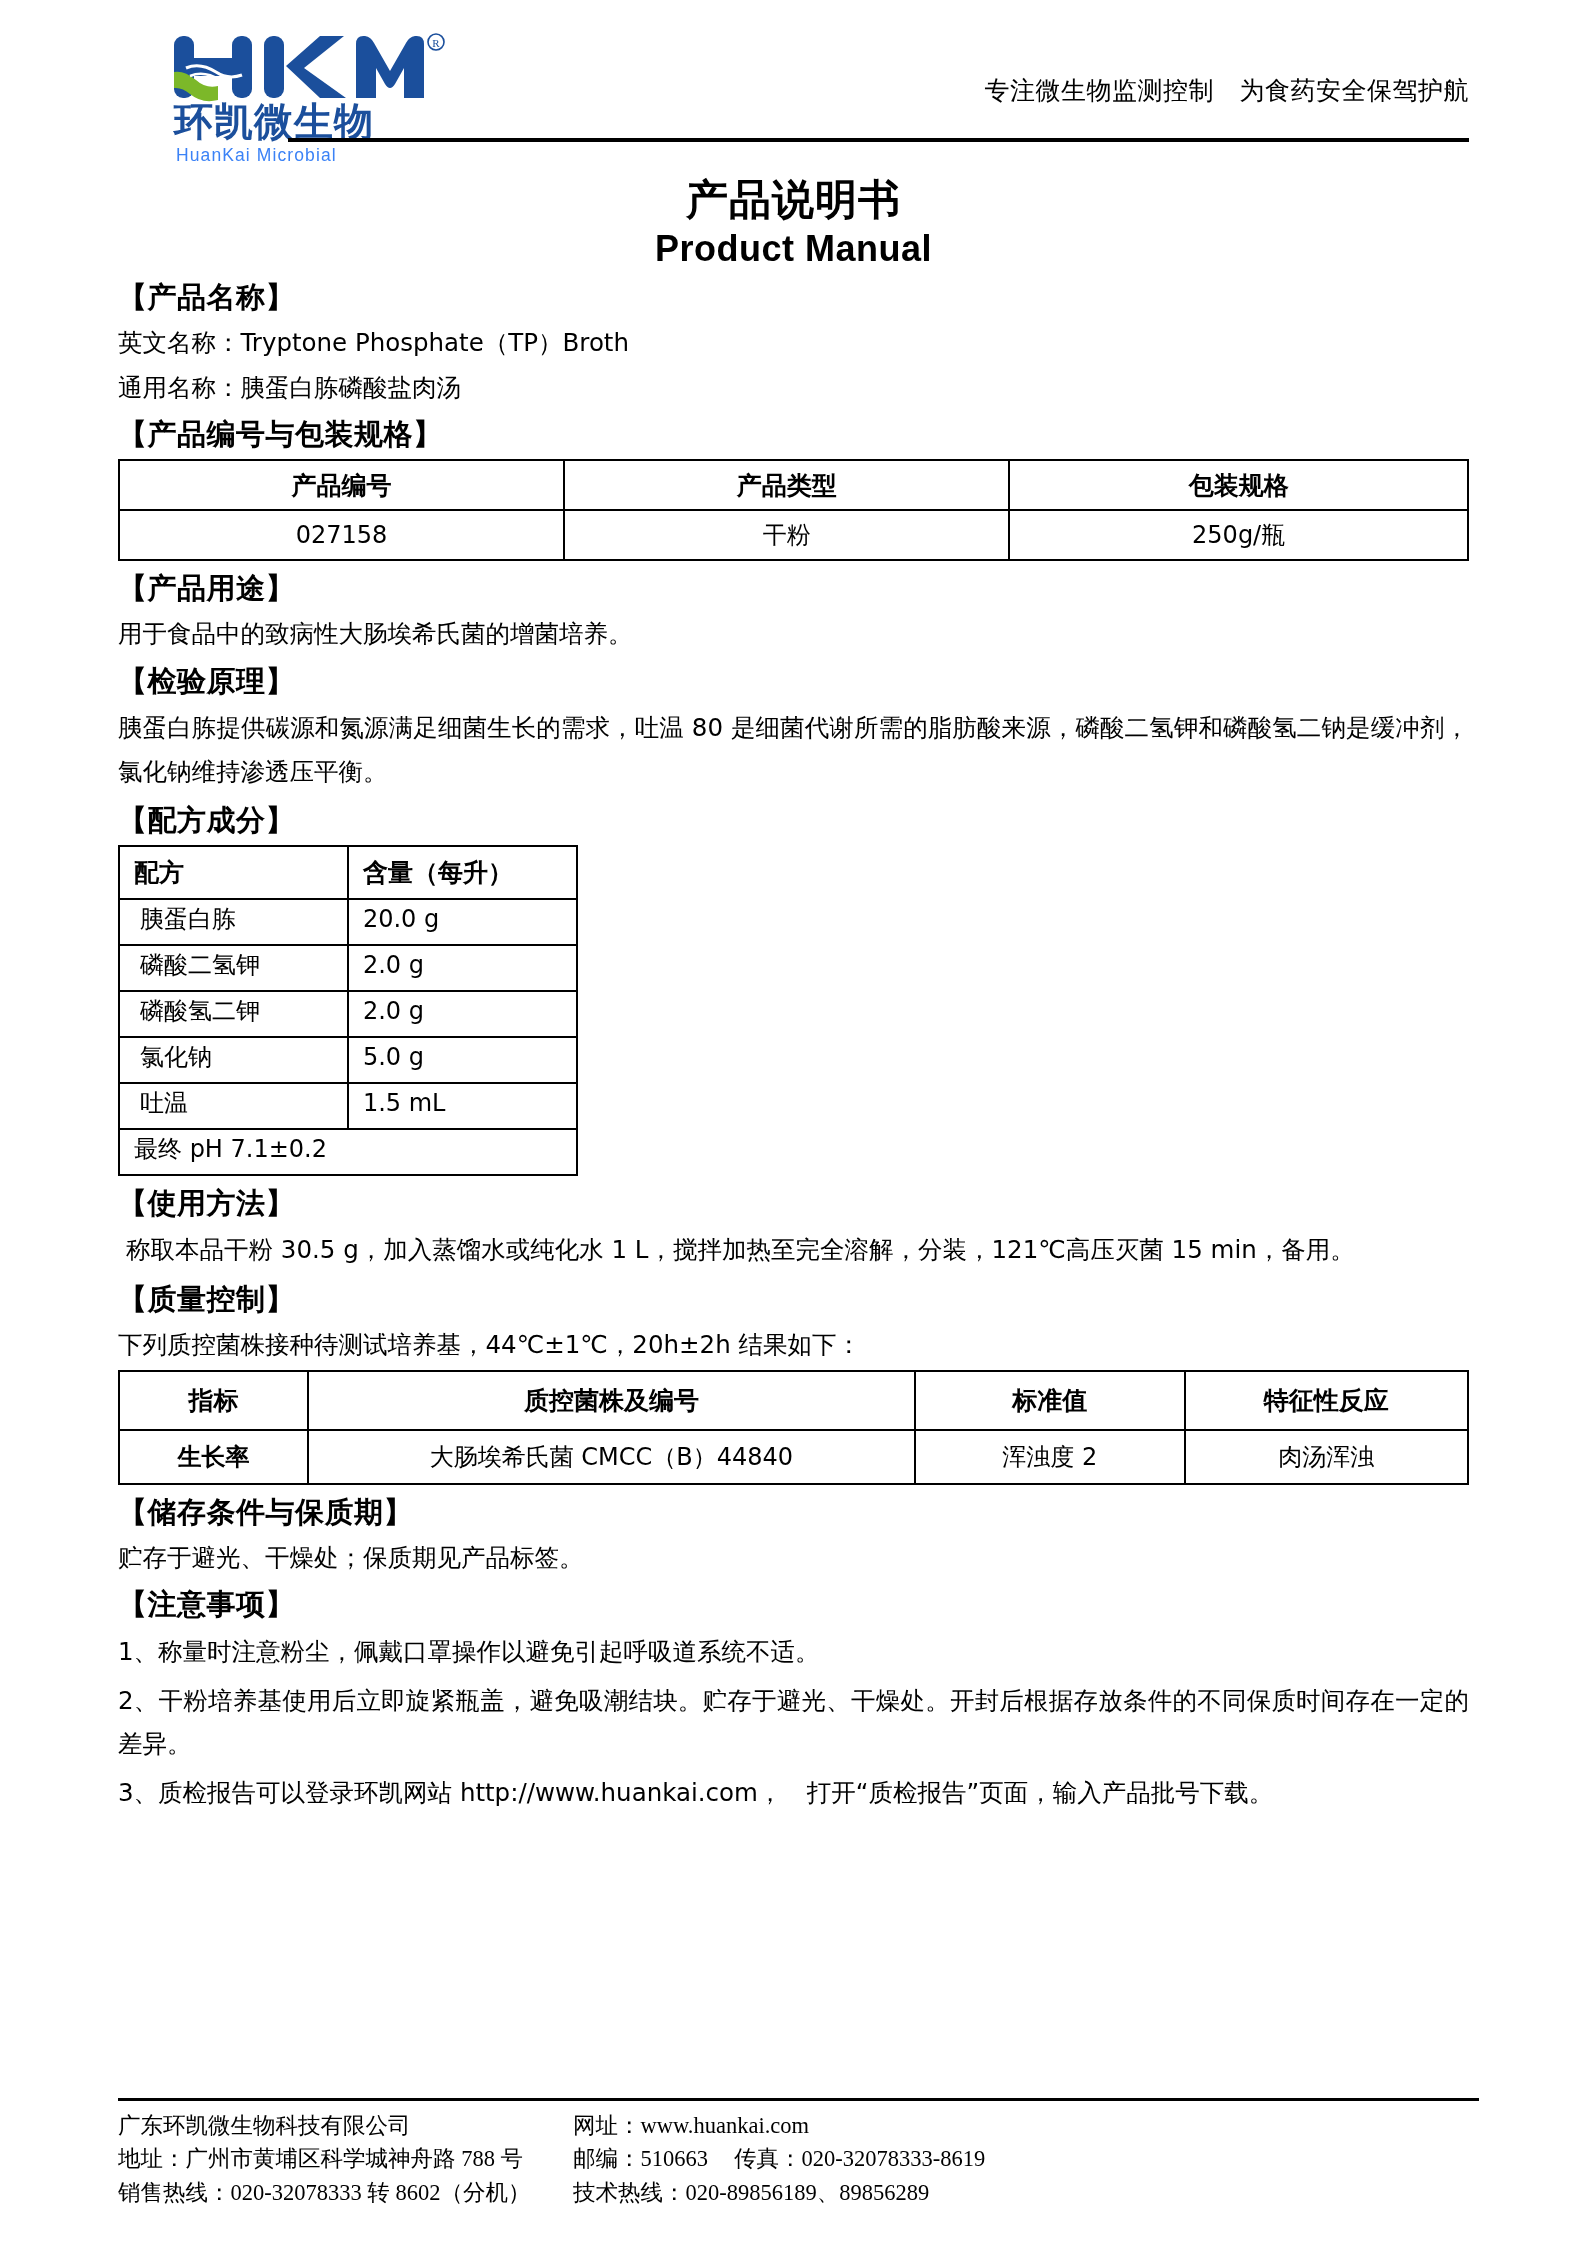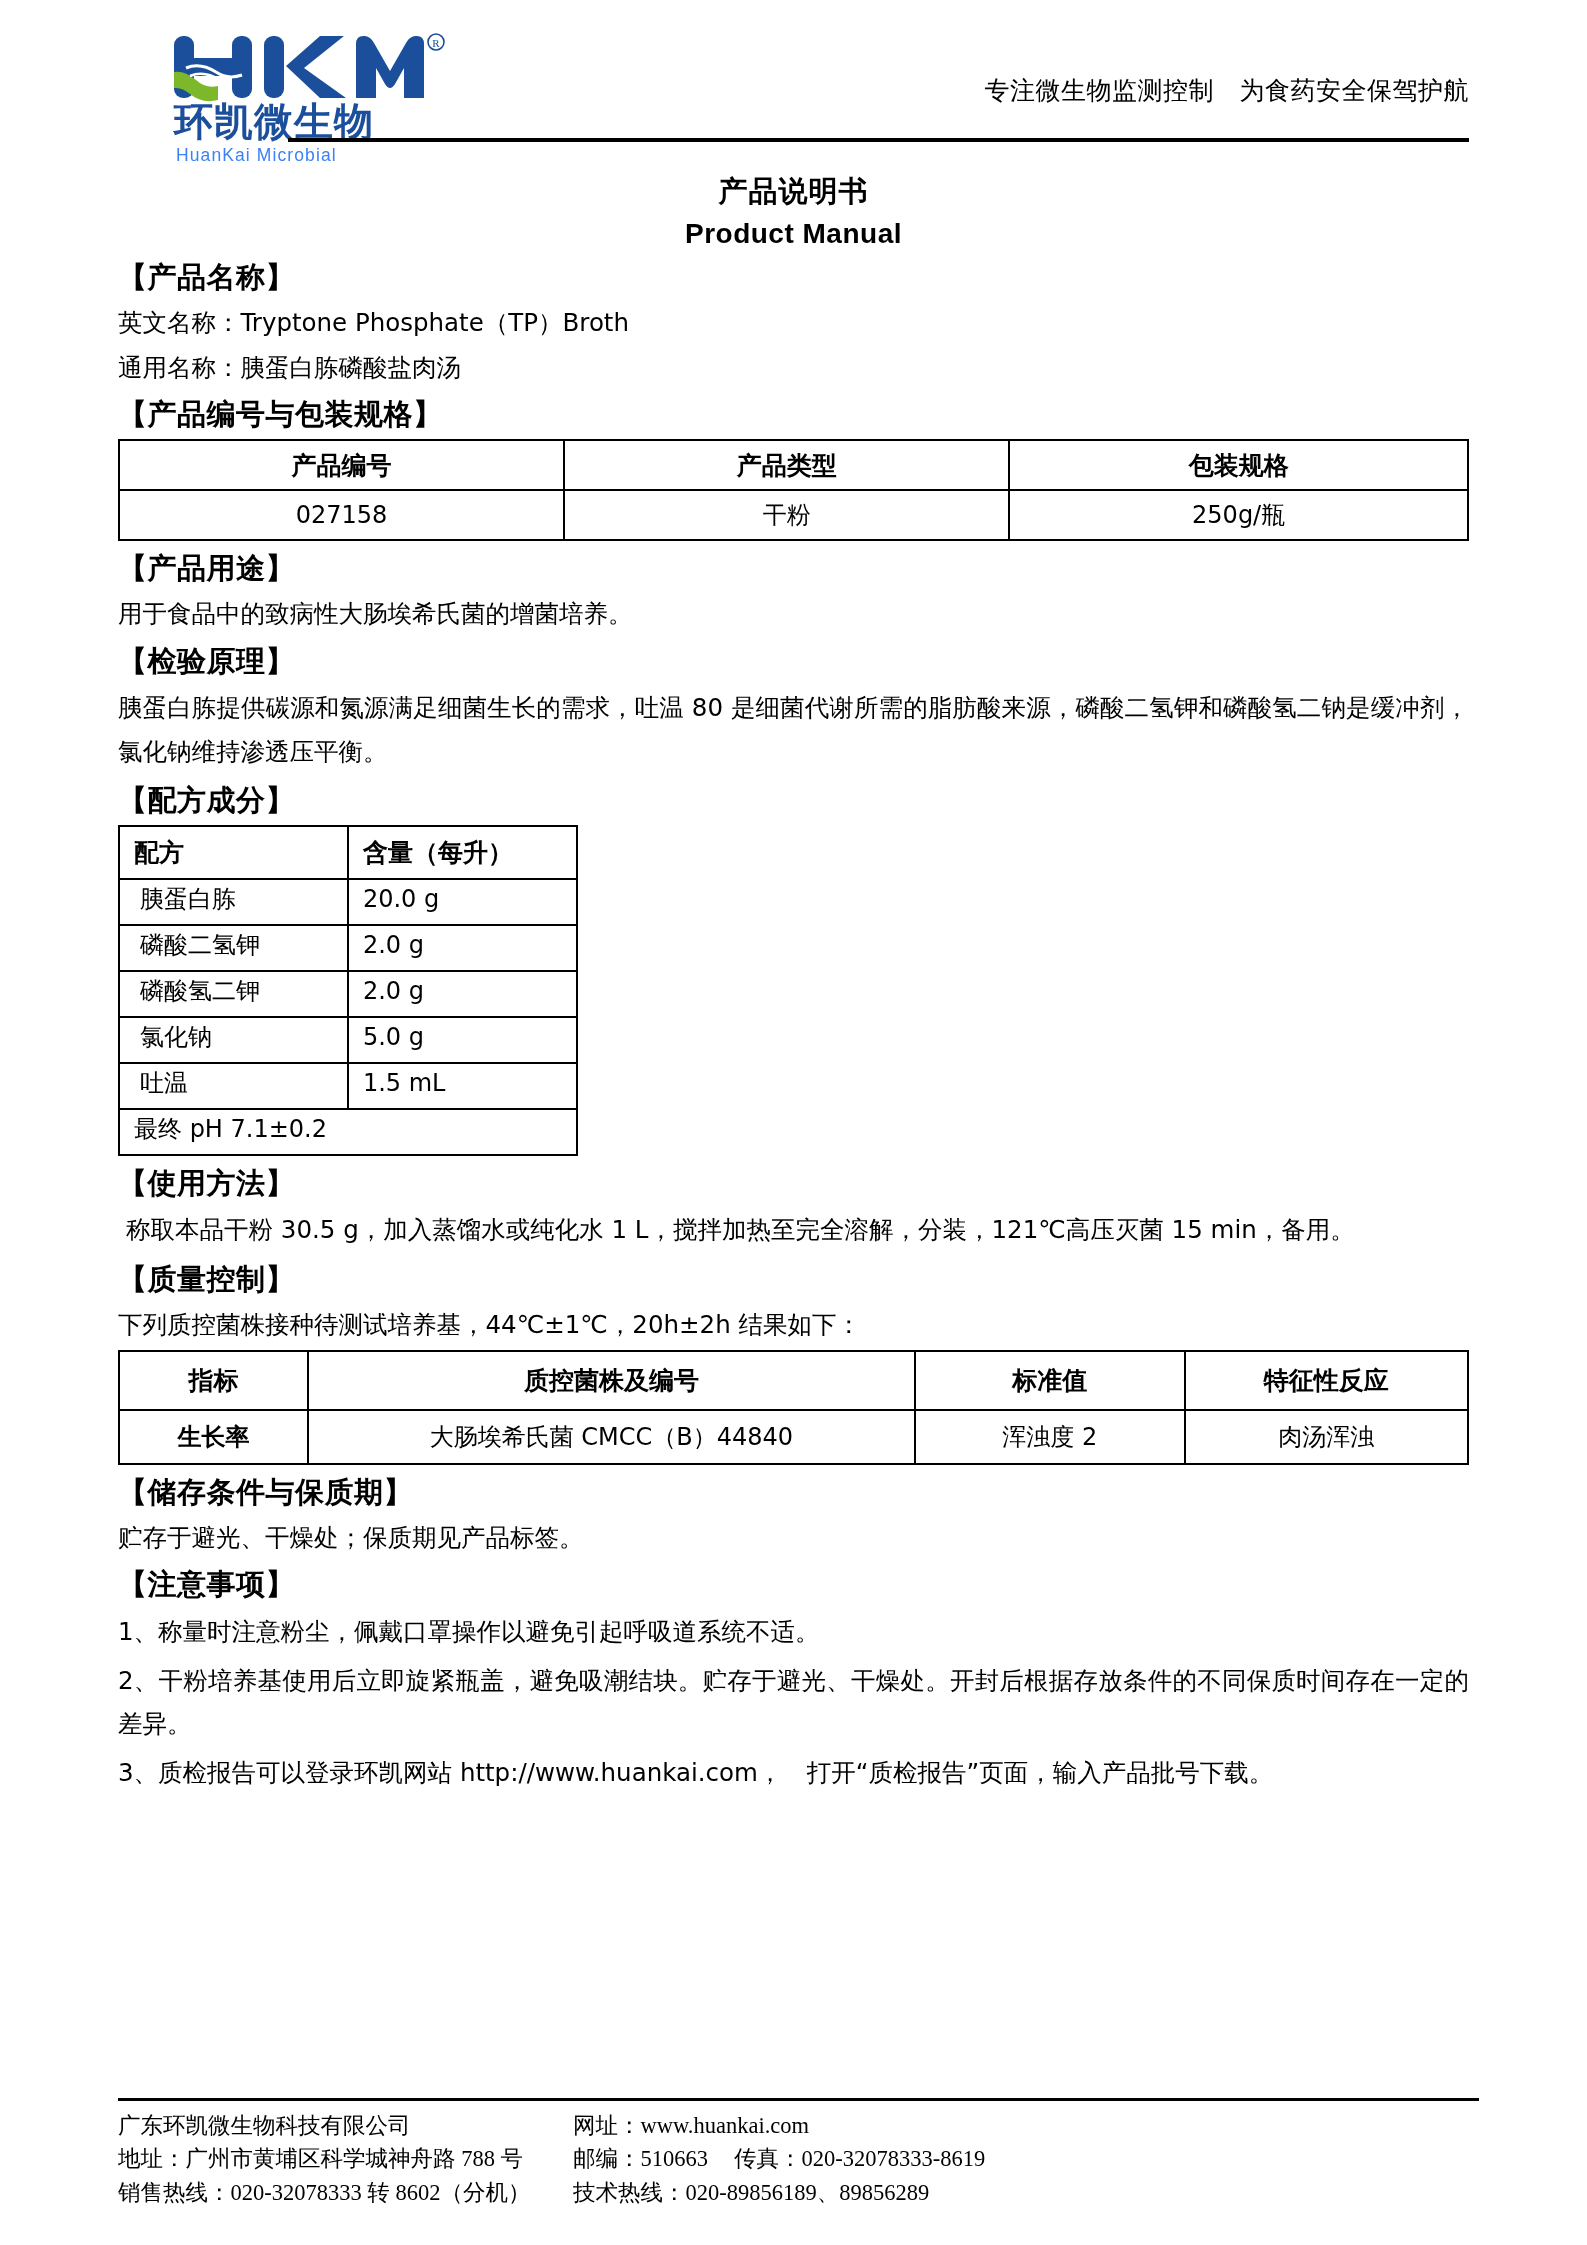--- a/index.html
+++ b/index.html
@@ -69,32 +69,31 @@
     position: absolute;
     left: 170px;
     right: 0;
     top: 112px;
     border-top: 4px solid #000;
   }
 
   
   .doc-title-cn {
     text-align: center;
-    font-size: 29px;
+    font-size: 42px;
     font-weight: bold;
     font-family: "DejaVu Sans", sans-serif;
     margin-top: 14px;
     letter-spacing: 1px;
   }
   .doc-title-en {
     text-align: center;
-    font-size: 28px;
+    font-size: 36px;
     font-weight: bold;
     font-family: "Liberation Sans", sans-serif;
-    margin-top: 6px;
     letter-spacing: 0.5px;
   }
 
   
   .section-head {
     font-size: 29px;
     font-weight: bold;
     font-family: "DejaVu Sans", sans-serif;
     margin-top: 8px;
     margin-bottom: 2px;

